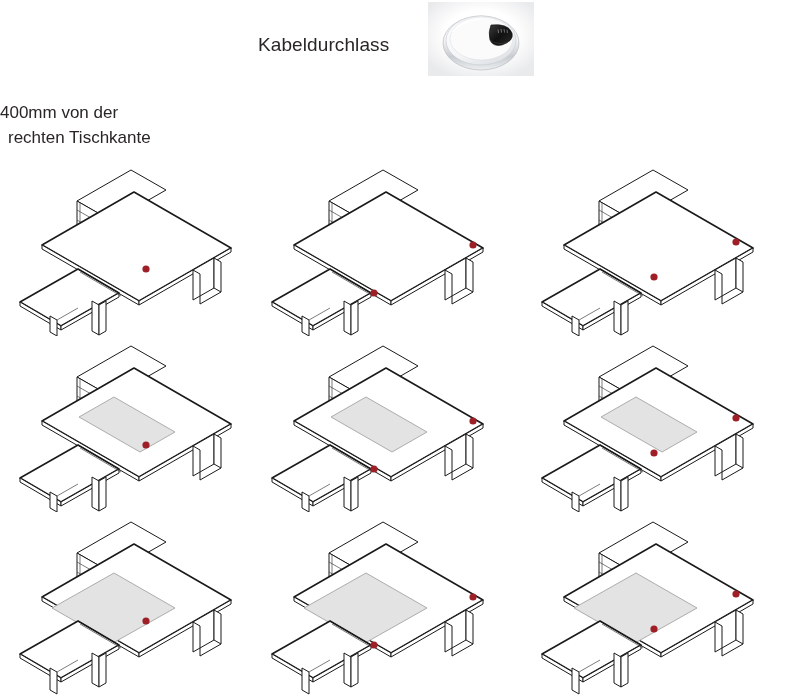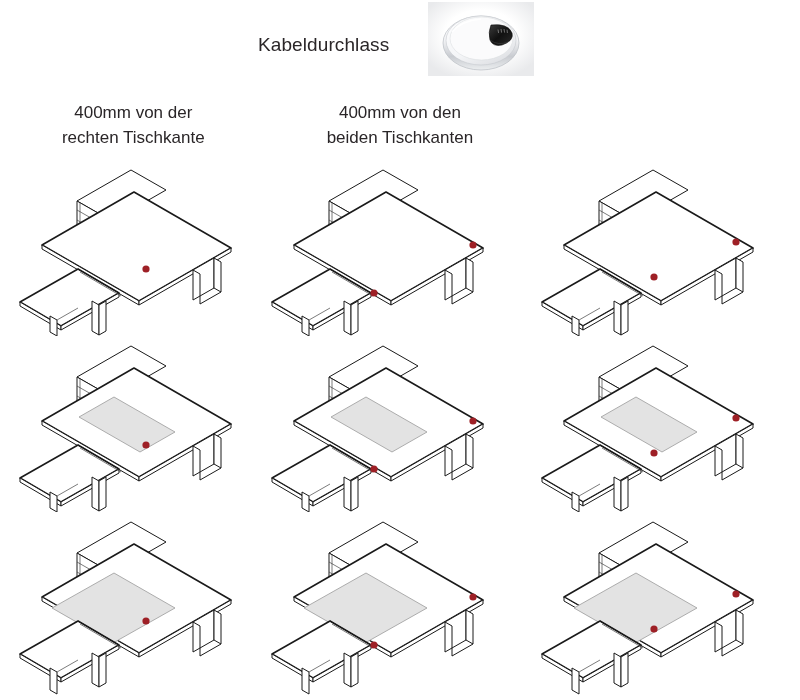--- a/index.html
+++ b/index.html
@@ -43,27 +43,26 @@
 
   
   .col-headings {
     position: absolute;
     left: 0; top: 100px;
     width: 800px;
     display: flex;
   }
   .col-heading {
     width: 266.6px;
-    text-align: center;
     font-size: 17px;
     line-height: 25px;
     color: #2a2628;
     font-weight: 400;
   }
-  .col-heading .l2 { display: block; }
+  .col-heading .l2 { display: block; margin-left: 8px; }
 
   
   .grid {
     position: absolute;
     left: 0; top: 160px;
     width: 800px;
     height: 540px;
   }
   .grid-row {
     position: relative;
@@ -136,24 +135,20 @@
         <path d="M24 30 Q33 19 53 17" fill="none" stroke="#ffffff" stroke-width="1.6" opacity="0.9"></path>
       </svg>
     </div>
   </div>
 
   <div class="col-headings">
     <div class="col-heading">
       <span class="l1">400mm von der</span>
       <span class="l2">rechten Tischkante</span>
     </div>
-    <div class="col-heading">
-      <span class="l1">400mm von den</span>
-      <span class="l2">beiden Tischkanten</span>
-    </div>
   </div>
 
   <div class="grid">
 
     <div class="grid-row r1">
 
       <div class="cell c1">
         <svg viewBox="0 0 266 176" xmlns="http://www.w3.org/2000/svg">
 
           <path class="face-w" d="M131 10 L166 30 L112 61 L77 41 Z"></path>

